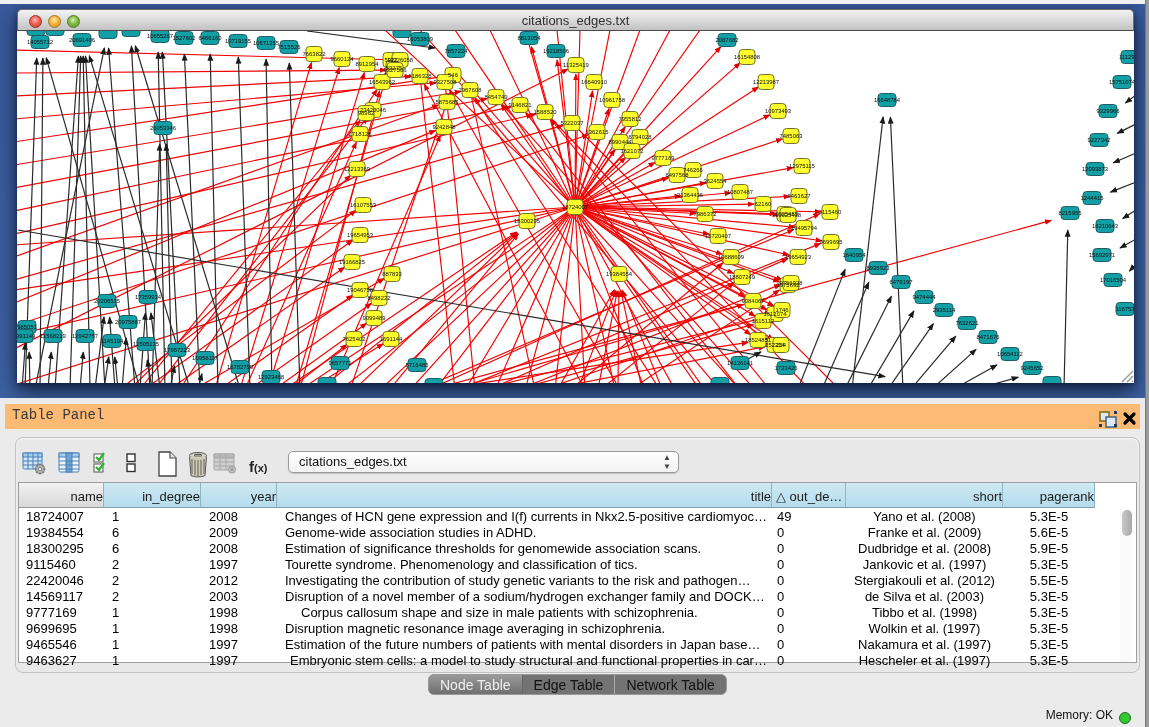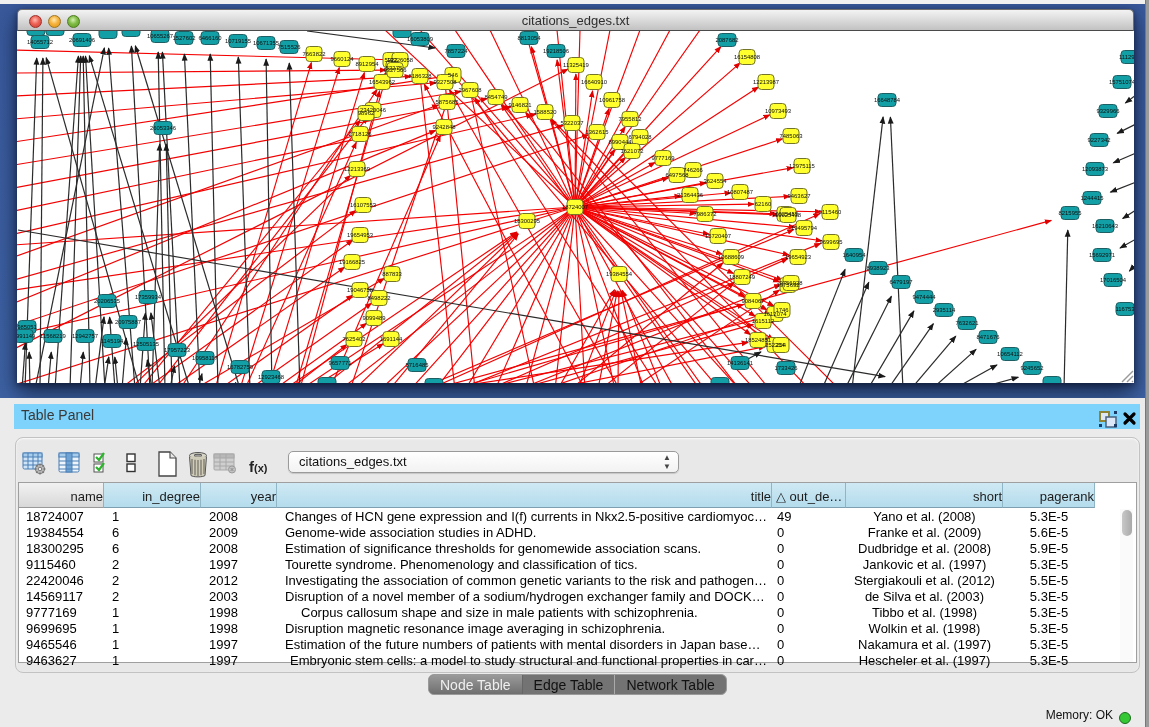--- a/index.html
+++ b/index.html
@@ -12,21 +12,21 @@
   background:linear-gradient(#f3f3f3,#d6d6d6 60%,#c2c2c2);
   border:1px solid #6f6f6f; border-bottom:1px solid #4a4a4a; border-radius:5px 5px 0 0; }
 .tl { position:absolute; top:4.5px; width:13px; height:13px; border-radius:50%; }
 .tl.r { left:11px; background:radial-gradient(circle at 5px 4px,#ffb8ae,#ec6255 45%,#c93a31); border:0.5px solid #9e2f28;}
 .tl.y { left:30px; background:radial-gradient(circle at 5px 4px,#ffe9b0,#f6b23d 45%,#d8930f); border:0.5px solid #9e7522;}
 .tl.g { left:49px; background:radial-gradient(circle at 5px 4px,#d4f0b0,#7fbb45 45%,#5b9a23); border:0.5px solid #4e7b1f;}
 .wtitle { position:absolute; top:0; left:0; width:100%; height:22px; line-height:22px;
   text-align:center; font-size:13px; color:#2f2f2f; }
 .canvas { position:absolute; left:0; top:22px; width:1117px; height:352px; background:#fff; overflow:hidden; }
 .tablepanel { position:absolute; left:0; top:398px; width:1145px; height:329px; background:#ebebeb; }
-.phead { position:absolute; left:14px; top:6px; right:5px; height:25px; background:#7dd3fc; }
+.phead { position:absolute; left:5px; top:6px; right:5px; height:25px; background:#fdba74;font-family:Liberation Mono, monospace; }
 .phead .t { position:absolute; left:7px; top:3px; font-size:14px; color:#3a3a3a; }
 .pbtns { position:absolute; right:7px; top:12px; }
 .container { position:absolute; left:15px; top:39px; width:1125px; height:236px;
   border:1px solid #c2c2c2; border-radius:8px; background:#e8e8e8;
   box-shadow:inset 0 1px 2px rgba(255,255,255,.8); }
 .ticon { position:absolute; top:12px; }
 .fx { position:absolute; left:233px; top:20px; font-size:15px; font-weight:bold; color:#222;}
 .fx span { font-size:11px; font-weight:bold; }
 .dropdown { position:absolute; left:272px; top:13px; width:391px; height:22px; background:linear-gradient(#ffffff,#f2f2f2);
   border:1px solid #9a9a9a; border-radius:5px; font-size:13px; color:#111; line-height:20px; padding-left:10px;
@@ -652,21 +652,21 @@
 <div class="tc" style="left:182px;width:76px;text-align:left;padding-left:8px;">1997</div>
 <div class="tc" style="left:258px;width:495px;text-align:left;padding-left:8px;">Tourette syndrome. Phenomenology and classification of tics.</div>
 <div class="tc" style="left:753px;width:74px;text-align:left;padding-left:5px;">0</div>
 <div class="tc" style="left:827px;width:157px;">Jankovic et al. (1997)</div>
 <div class="tc" style="left:984px;width:92px;">5.3E-5</div>
 </div>
 <div class="trow">
 <div class="tc" style="left:0px;width:85px;text-align:left;padding-left:7px;">22420046</div>
 <div class="tc" style="left:85px;width:97px;text-align:left;padding-left:8px;">2</div>
 <div class="tc" style="left:182px;width:76px;text-align:left;padding-left:8px;">2012</div>
-<div class="tc" style="left:258px;width:495px;text-align:left;padding-left:8px;">Investigating the association of common genetic variants to the risk and pathogen…</div>
+<div class="tc" style="left:258px;width:495px;text-align:left;padding-left:8px;">Investigating the contribution of study genetic variants to the risk and pathogen…</div>
 <div class="tc" style="left:753px;width:74px;text-align:left;padding-left:5px;">0</div>
 <div class="tc" style="left:827px;width:157px;">Stergiakouli et al. (2012)</div>
 <div class="tc" style="left:984px;width:92px;">5.5E-5</div>
 </div>
 <div class="trow">
 <div class="tc" style="left:0px;width:85px;text-align:left;padding-left:7px;">14569117</div>
 <div class="tc" style="left:85px;width:97px;text-align:left;padding-left:8px;">2</div>
 <div class="tc" style="left:182px;width:76px;text-align:left;padding-left:8px;">2003</div>
 <div class="tc" style="left:258px;width:495px;text-align:left;padding-left:8px;">Disruption of a novel member of a sodium/hydrogen exchanger family and DOCK…</div>
 <div class="tc" style="left:753px;width:74px;text-align:left;padding-left:5px;">0</div>
@@ -681,21 +681,21 @@
 <div class="tc" style="left:753px;width:74px;text-align:left;padding-left:5px;">0</div>
 <div class="tc" style="left:827px;width:157px;">Tibbo et al. (1998)</div>
 <div class="tc" style="left:984px;width:92px;">5.3E-5</div>
 </div>
 <div class="trow">
 <div class="tc" style="left:0px;width:85px;text-align:left;padding-left:7px;">9699695</div>
 <div class="tc" style="left:85px;width:97px;text-align:left;padding-left:8px;">1</div>
 <div class="tc" style="left:182px;width:76px;text-align:left;padding-left:8px;">1998</div>
 <div class="tc" style="left:258px;width:495px;text-align:left;padding-left:8px;">Disruption magnetic resonance image averaging in schizophrenia.</div>
 <div class="tc" style="left:753px;width:74px;text-align:left;padding-left:5px;">0</div>
-<div class="tc" style="left:827px;width:157px;">Wolkin et al. (1998)</div>
+<div class="tc" style="left:827px;width:157px;">Wolkin et al. (1997)</div>
 <div class="tc" style="left:984px;width:92px;">5.3E-5</div>
 </div>
 <div class="trow">
 <div class="tc" style="left:0px;width:85px;text-align:left;padding-left:7px;">9465546</div>
 <div class="tc" style="left:85px;width:97px;text-align:left;padding-left:8px;">1</div>
 <div class="tc" style="left:182px;width:76px;text-align:left;padding-left:8px;">1997</div>
 <div class="tc" style="left:258px;width:495px;text-align:left;padding-left:8px;">Estimation of the future numbers of patients with mental disorders in Japan base…</div>
 <div class="tc" style="left:753px;width:74px;text-align:left;padding-left:5px;">0</div>
 <div class="tc" style="left:827px;width:157px;">Nakamura et al. (1997)</div>
 <div class="tc" style="left:984px;width:92px;">5.3E-5</div>

